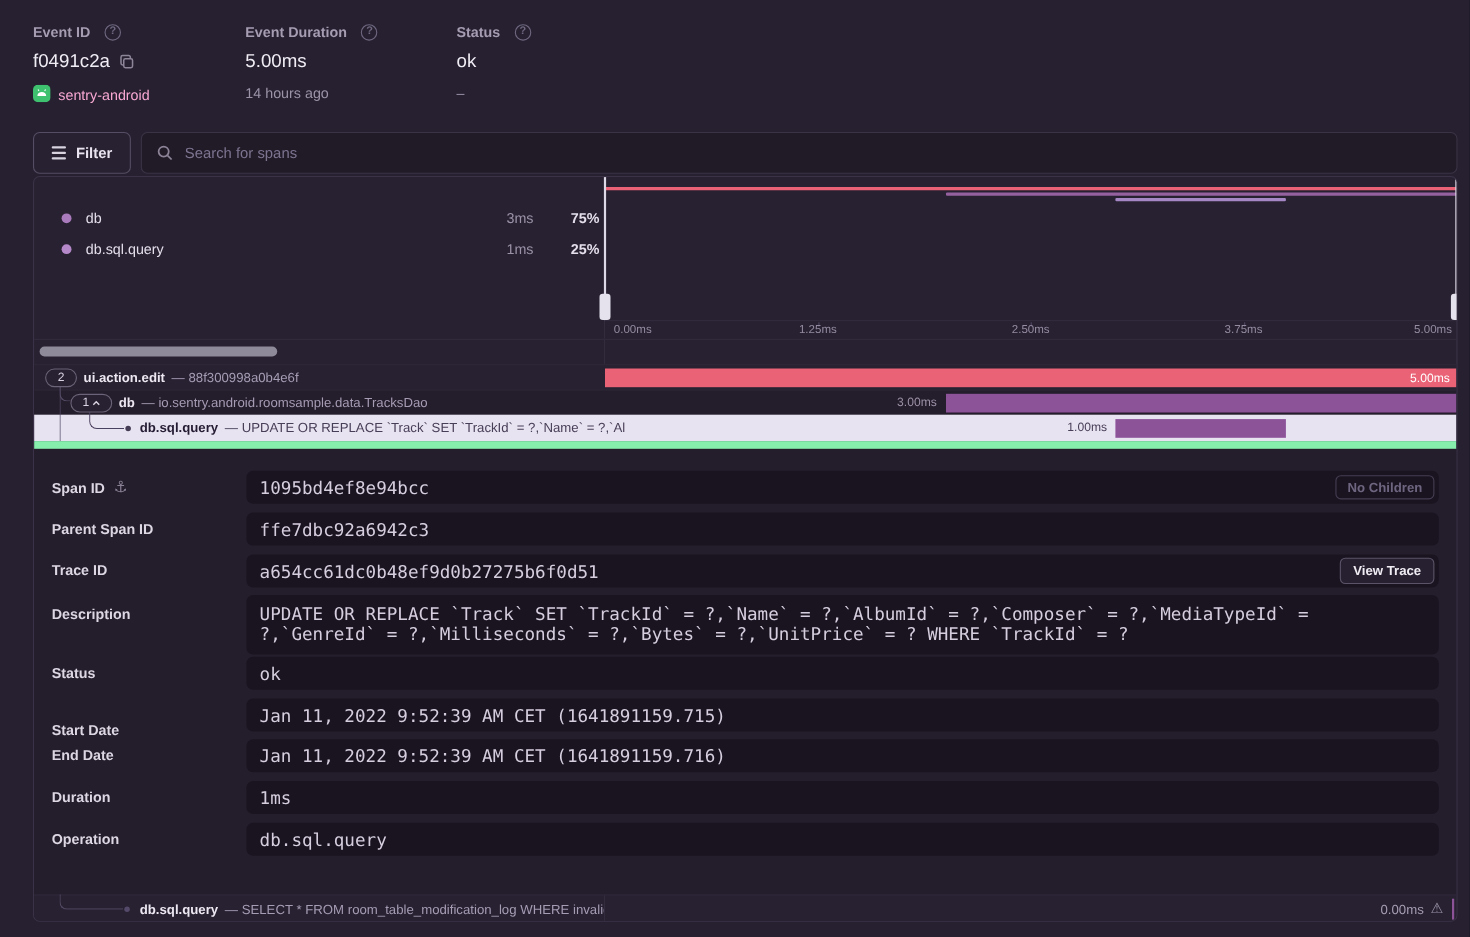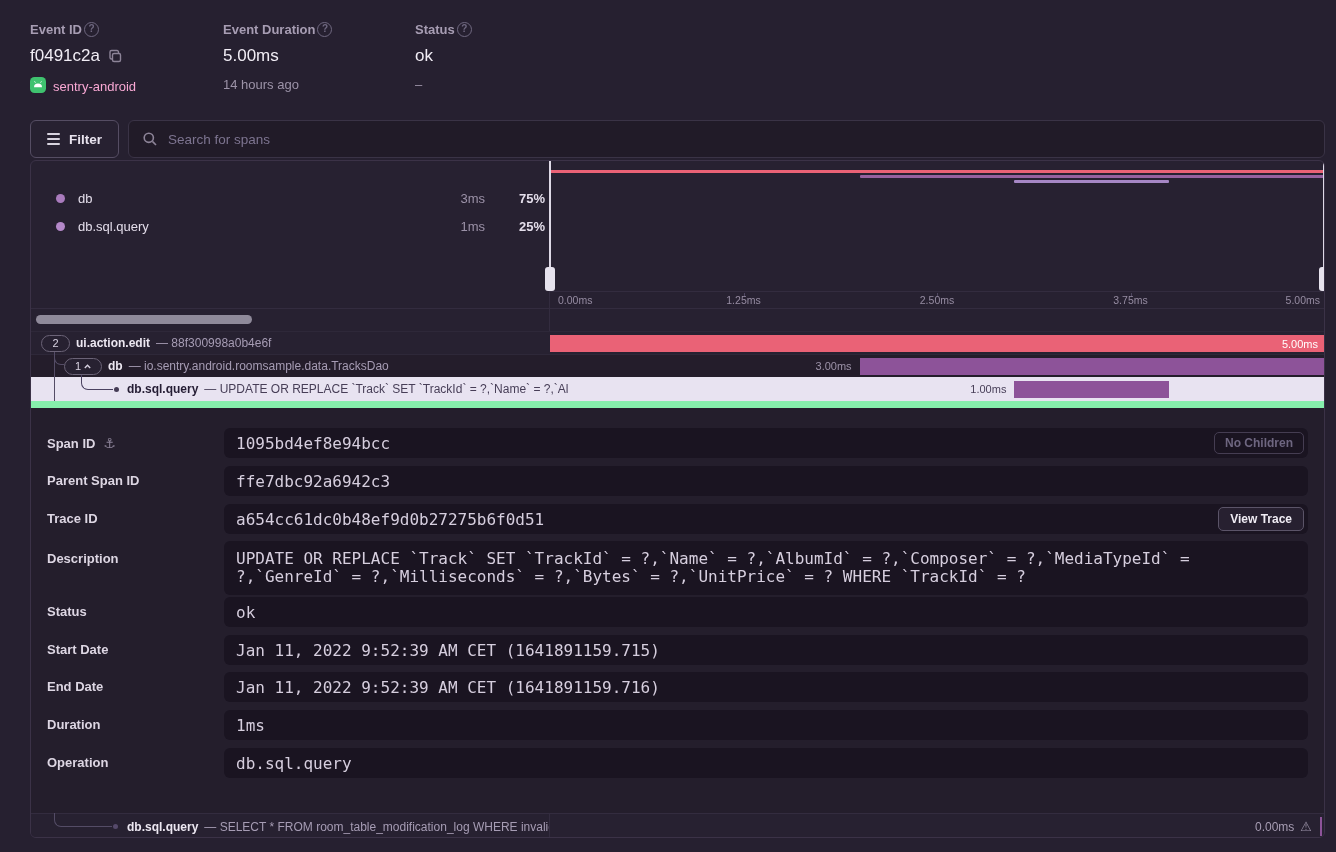--- a/index.html
+++ b/index.html
@@ -2,21 +2,21 @@
 <html><head>
 <meta charset="utf-8">
 <style>
   * { margin:0; padding:0; box-sizing:border-box; }
   body { background:#1c1724; font-family:"Liberation Sans","DejaVu Sans",sans-serif; }
   .page { position:relative; width:1336px; height:852px; background:#262030; overflow:hidden; }
   .mono { font-family:"DejaVu Sans Mono","Liberation Mono",monospace; }
 
   
   .hdr-col { position:absolute; top:22px; }
-  .hdr-label { font-size:13px; font-weight:bold; color:#a79db3; display:flex; gap:2px; align-items:center; }
+  .hdr-label { font-size:13px; font-weight:bold; color:#a79db3; display:flex; gap:13px; align-items:center; }
   .q-icon { width:15px; height:15px; border:1.5px solid #6f6880; border-radius:50%; color:#6f6880;
             font-size:10px; line-height:12px; text-align:center; font-weight:bold; display:inline-block; }
   .hdr-value { margin-top:9px; font-size:17px; color:#f1edf5; display:flex; gap:8px; align-items:center; }
   .hdr-sub { margin-top:11px; font-size:13px; color:#9c93a8; display:flex; gap:7px; align-items:center; }
   .link { color:#f9a8d4; }
   .copy-icon svg, .search-icon svg { display:block; }
 
   
   .filter-btn { position:absolute; left:30px; top:120px; width:89px; height:38px; border:1px solid #554d63;
                 border-radius:6px; background:#272131; color:#e8e3ee; font-weight:bold; font-size:13.5px;
@@ -298,21 +298,21 @@
       <div class="d-label" style="top:143px">
           <span>Description</span>
         </div>
       <div class="d-box mono tall" style="top:133px">UPDATE OR REPLACE `Track` SET `TrackId` = ?,`Name` = ?,`AlbumId` = ?,`Composer` = ?,`MediaTypeId` = ?,`GenreId` = ?,`Milliseconds` = ?,`Bytes` = ?,`UnitPrice` = ? WHERE `TrackId` = ?</div>
 
       <div class="d-label" style="top:196px">
           <span>Status</span>
         </div>
       <div class="d-box mono" style="top:189px">ok</div>
 
-      <div class="d-label" style="top:234px">
+      <div class="d-label" style="top:248px">
           <span>Start Date</span>
         </div>
       <div class="d-box mono" style="top:227px">Jan 11, 2022 9:52:39 AM CET (1641891159.715)</div>
 
       <div class="d-label" style="top:271px">
           <span>End Date</span>
         </div>
       <div class="d-box mono" style="top:264px">Jan 11, 2022 9:52:39 AM CET (1641891159.716)</div>
 
       <div class="d-label" style="top:309px">

